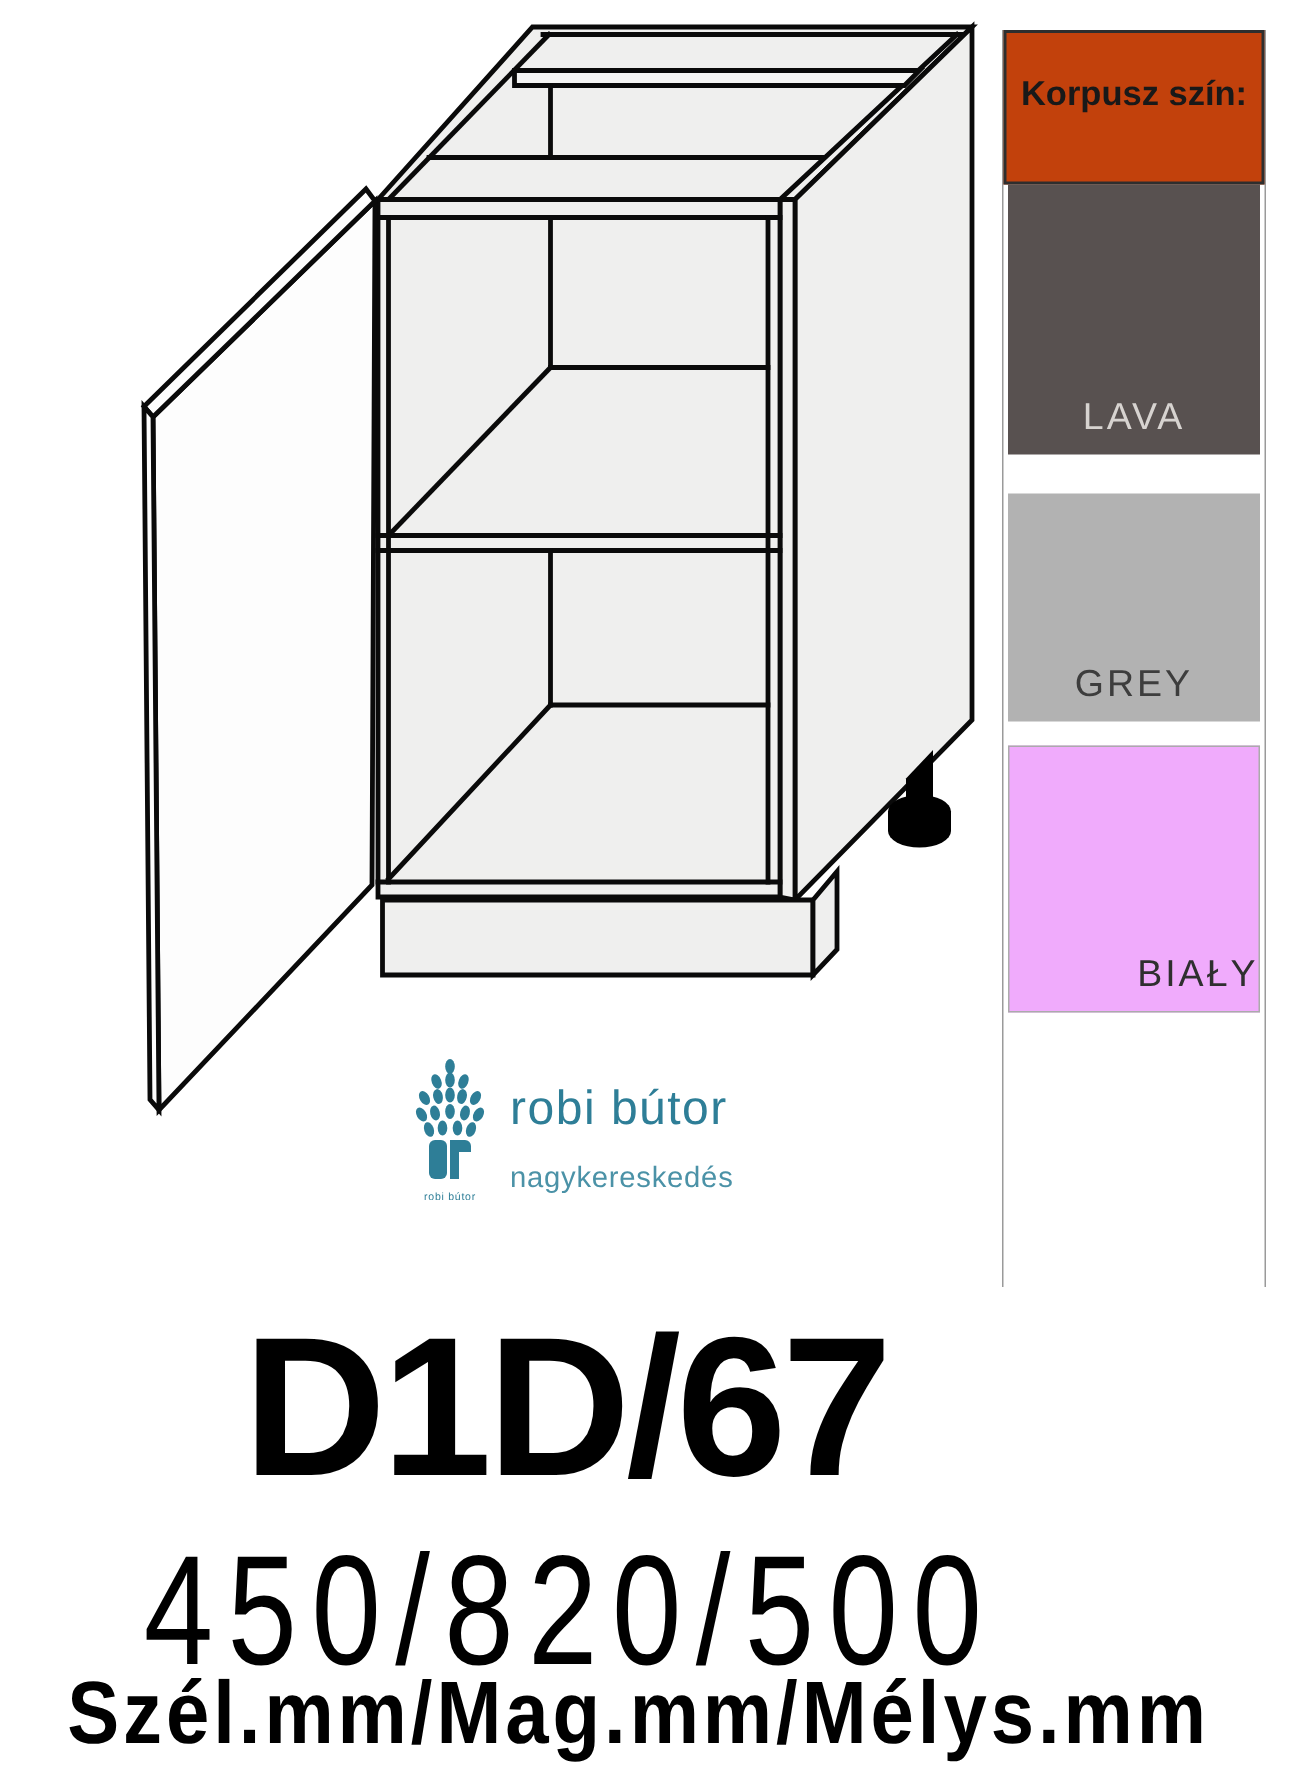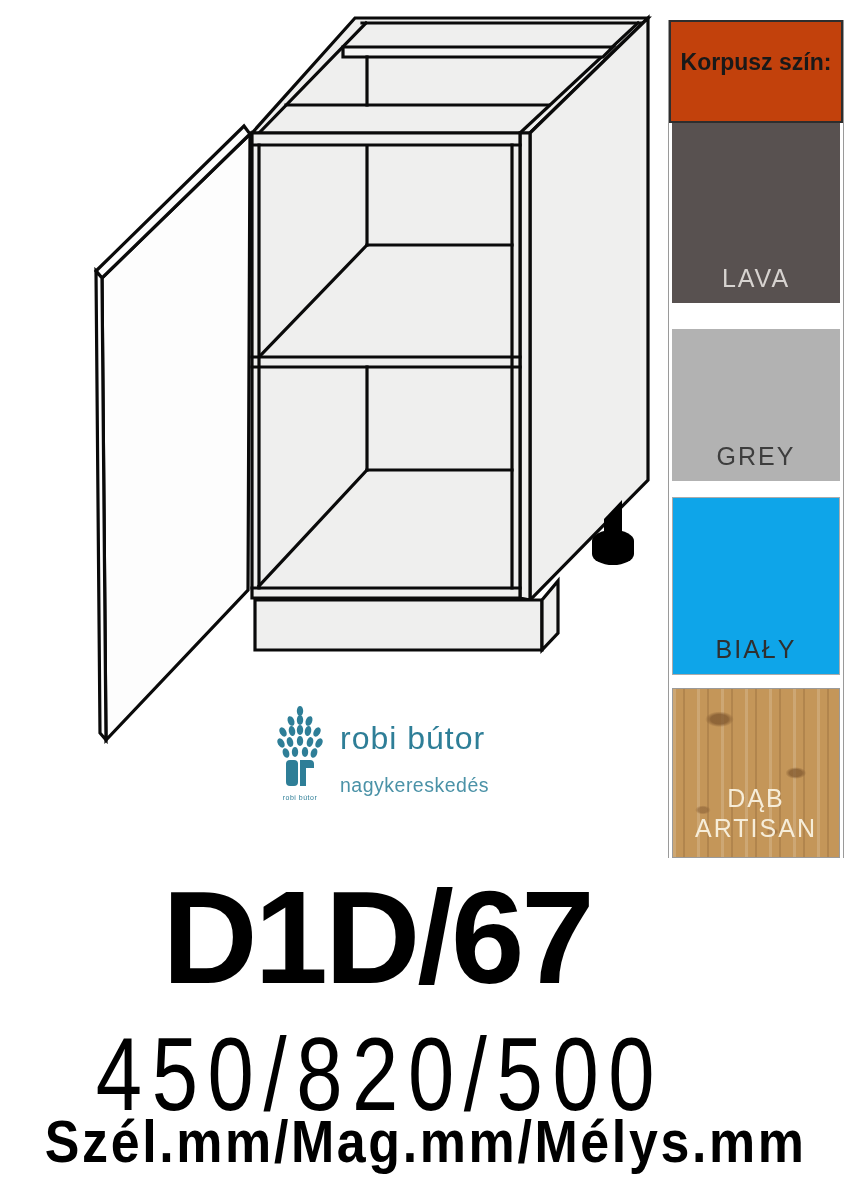--- a/index.html
+++ b/index.html
@@ -102,25 +102,22 @@
 <div id="swatch-panel" class="abs">
   <div id="panel-header" class="abs">
     <span>Korpusz szín:</span>
   </div>
   <div id="swatch-lava" class="swatch" style="background-color: rgb(88, 81, 80);">
     <span class="lbl" style="color: rgb(215, 211, 208);">LAVA</span>
   </div>
   <div id="swatch-grey" class="swatch" style="background-color: rgb(178, 178, 178);">
     <span class="lbl" style="color: rgb(61, 61, 61);">GREY</span>
   </div>
-  <div id="swatch-bialy" class="swatch" style="background-color: #0ea5e9;">
+  <div id="swatch-bialy" class="swatch" style="background-color: #f0abfc; justify-content: flex-end;">
     <span class="lbl" style="color: rgb(47, 47, 47);">BIAŁY</span>
-  </div>
-  <div id="swatch-dab" class="swatch" style="background-color: rgb(196, 150, 89);">
-    <span class="lbl" style="color: rgb(246, 237, 217);">DĄB ARTISAN</span>
   </div>
 </div>
 
 <div id="logo" class="abs">
   <div style="text-align:center;">
     <svg width="56" height="84" viewBox="0 0 56 84">
       <g fill="#2e7e97">
         <ellipse cx="28" cy="7" rx="3.2" ry="5"></ellipse>
         <ellipse cx="19" cy="17" rx="3.2" ry="5" transform="rotate(-22 19 17)"></ellipse>
         <ellipse cx="28" cy="16" rx="3.2" ry="5"></ellipse>

